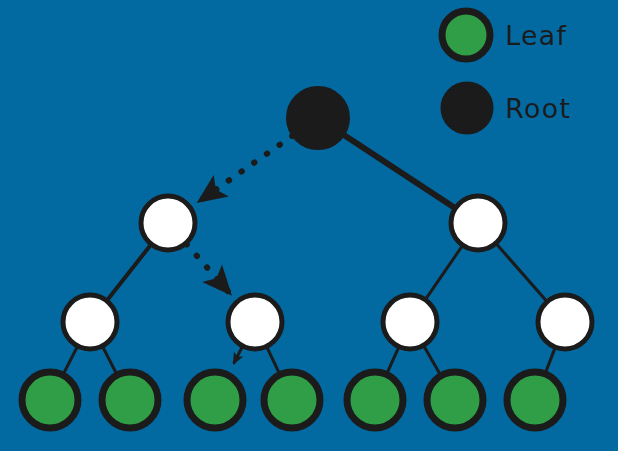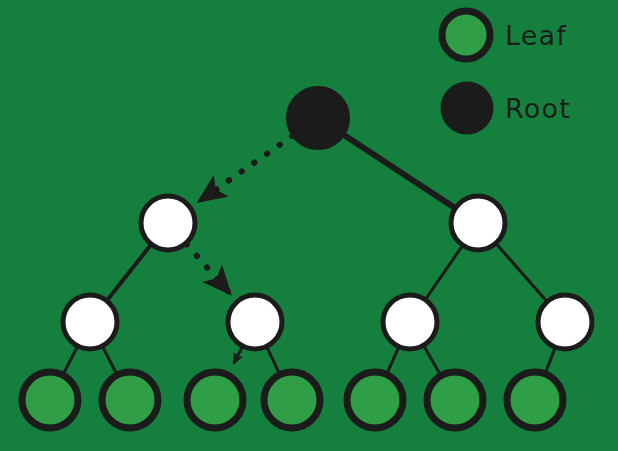--- a/index.html
+++ b/index.html
@@ -10,21 +10,21 @@
   body {
     width: 618px;
     height: 451px;
     font-family: "DejaVu Sans", sans-serif;
     overflow: hidden;
   }
   #canvas-wrap {
     position: relative;
     width: 618px;
     height: 451px;
-    background: #15803d;
+    background: #0369a1;
   }
   svg#tree-svg {
     display: block;
     width: 618px;
     height: 451px;
   }
   .legend-label {
     font-family: "DejaVu Sans", sans-serif;
     font-size: 27px;
     font-weight: 400;

